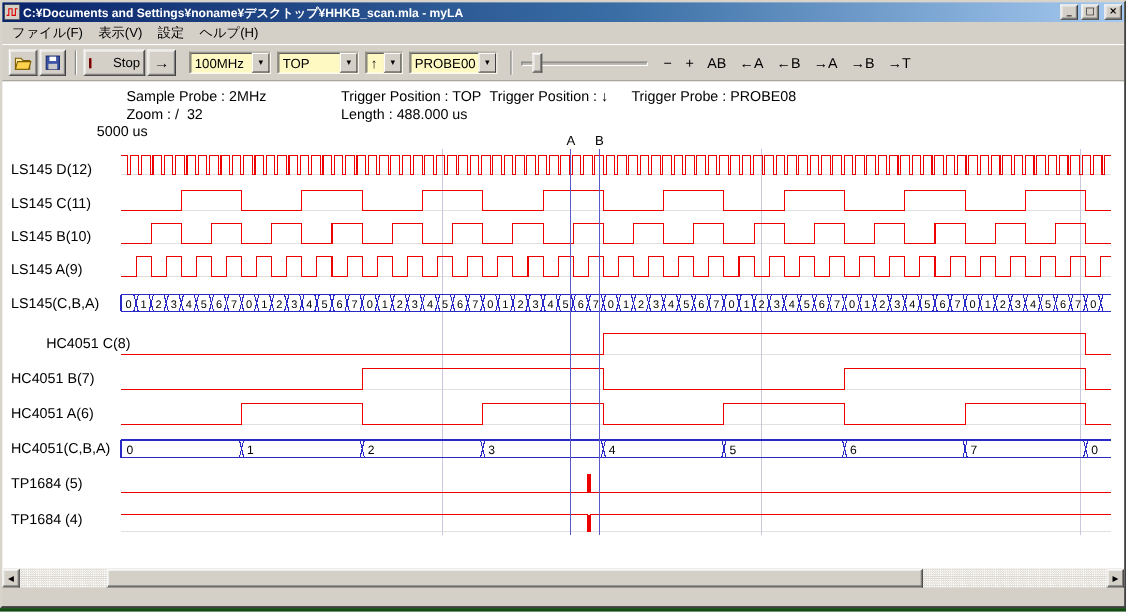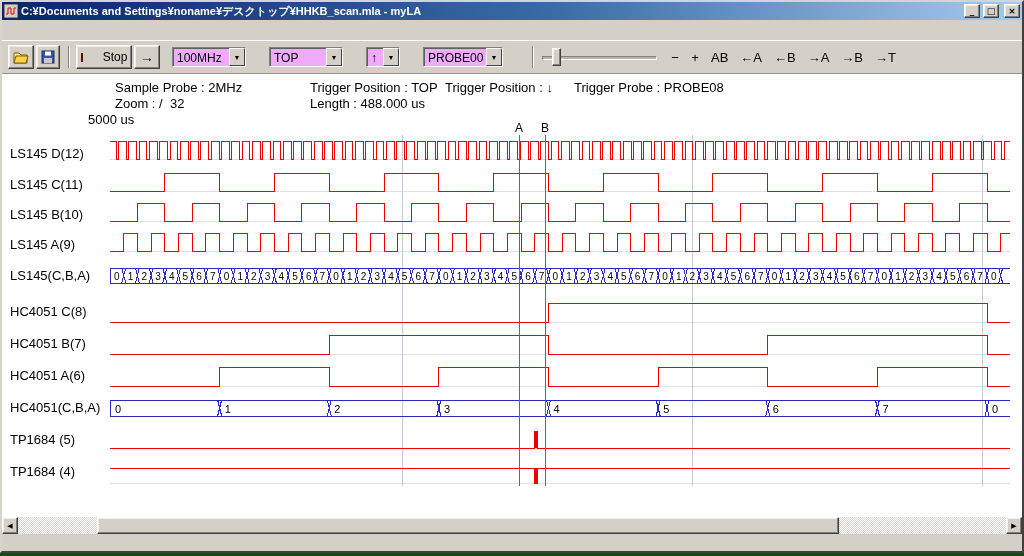--- a/index.html
+++ b/index.html
@@ -30,21 +30,21 @@
     background:#d4d0c8;border:1px solid;border-color:#fff #404040 #404040 #fff;
     box-shadow:inset -1px -1px 0 #808080,inset 1px 1px 0 #eee;margin-right:2px;
     font-size:12px;padding:0 4px;font-family:inherit;}
   .tbtn.flat{border:1px solid transparent;box-shadow:none;background:transparent;font-size:13px;
     padding:2px 4px;margin:0 1px;height:22px;min-width:18px;}
   .grp{margin-left:10px;}
   .sep{width:2px;height:22px;border-left:1px solid #808080;border-right:1px solid #fff;margin:0 6px;}
   .stop-square{width:9px;height:9px;background:#e00000;border:1px solid #700000;display:inline-block;}
   .run-arrow{font-size:14px;font-weight:bold;}
   .combo{display:flex;height:20px;border:1px solid;border-color:#808080 #fff #fff #808080;
-    box-shadow:inset 1px 1px 0 #606060;background:#f0abfc;margin-right:23px;}
+    box-shadow:inset 1px 1px 0 #606060;background:#fef9c3;margin-right:6px;}
   .combo .val{flex:1;font-size:12px;padding:3px 2px 0 4px;white-space:nowrap;overflow:hidden;}
   .combo .drop{width:16px;background:#d4d0c8;border:1px solid;border-color:#fff #404040 #404040 #fff;
     display:flex;align-items:center;justify-content:center;font-size:7px;}
   .slider{position:relative;width:115px;height:24px;margin:0 8px 0 2px;}
   .slider .track{position:absolute;left:0;right:0;top:11px;height:4px;background:#b8b4ac;
     border:1px solid;border-color:#808080 #fff #fff #808080;}
   .slider .thumb{position:absolute;left:10px;top:3px;width:9px;height:18px;background:#d4d0c8;
     border:1px solid;border-color:#fff #404040 #404040 #fff;
     box-shadow:inset -1px -1px 0 #808080,inset 1px 1px 0 #eee;}
   
@@ -80,20 +80,26 @@
           <rect width="14" height="14" fill="#d4d0c8" stroke="#404040"></rect>
           <polyline points="2,10 4,10 4,4 7,4 7,10 10,10 10,4 12,4" fill="none" stroke="#e00000"></polyline>
         </svg>
     </span>
     <span class="title">C:¥Documents and Settings¥noname¥デスクトップ¥HHKB_scan.mla - myLA</span>
     <button class="winbtn">_</button>
     <button class="winbtn">□</button>
     <button class="winbtn close">×</button>
   </div>
 
+  <div class="menubar">
+    <span class="menu-item">ファイル(F)</span>
+    <span class="menu-item">表示(V)</span>
+    <span class="menu-item">設定</span>
+    <span class="menu-item">ヘルプ(H)</span>
+  </div>
 
   <div class="toolbar">
     <button class="tbtn">
       <span style="display:flex;">
         <svg width="16" height="13" viewBox="0 0 16 13">
             <path d="M1 2h5l2 2h6v8H1z" fill="#ffe9a2" stroke="#7a5c00"></path>
             <path d="M3 5h12l-2 7H1z" fill="#ffd24d" stroke="#7a5c00"></path>
           </svg>
       </span>
     </button>
@@ -412,21 +418,21 @@
   <span class="info-text" style="left:572px;top:78px;">Trigger Probe : PROBE08</span>
   <span class="info-text" style="left:113px;top:94px;">Zoom : /  32</span>
   <span class="info-text" style="left:308px;top:94px;">Length : 488.000 us</span>
   <span class="info-text" style="left:86px;top:110px;">5000 us</span>
 
   <span class="ch-label" style="top:144px;">LS145 D(12)</span>
   <span class="ch-label" style="top:175px;">LS145 C(11)</span>
   <span class="ch-label" style="top:205px;">LS145 B(10)</span>
   <span class="ch-label" style="top:235px;">LS145 A(9)</span>
   <span class="ch-label" style="top:266px;">LS145(C,B,A)</span>
-  <span class="ch-label" style="top:302px;">HC4051 C(8)</span>
+  <span class="ch-label" style="top:302px;margin-left:32px;">HC4051 C(8)</span>
   <span class="ch-label" style="top:334px;">HC4051 B(7)</span>
   <span class="ch-label" style="top:366px;">HC4051 A(6)</span>
   <span class="ch-label" style="top:398px;">HC4051(C,B,A)</span>
   <span class="ch-label" style="top:430px;">TP1684 (5)</span>
   <span class="ch-label" style="top:462px;">TP1684 (4)</span>
 
   <div class="hscroll">
     <button class="sb-btn left">◀</button>
     <div class="sb-thumb"></div>
     <button class="sb-btn right">▶</button>

